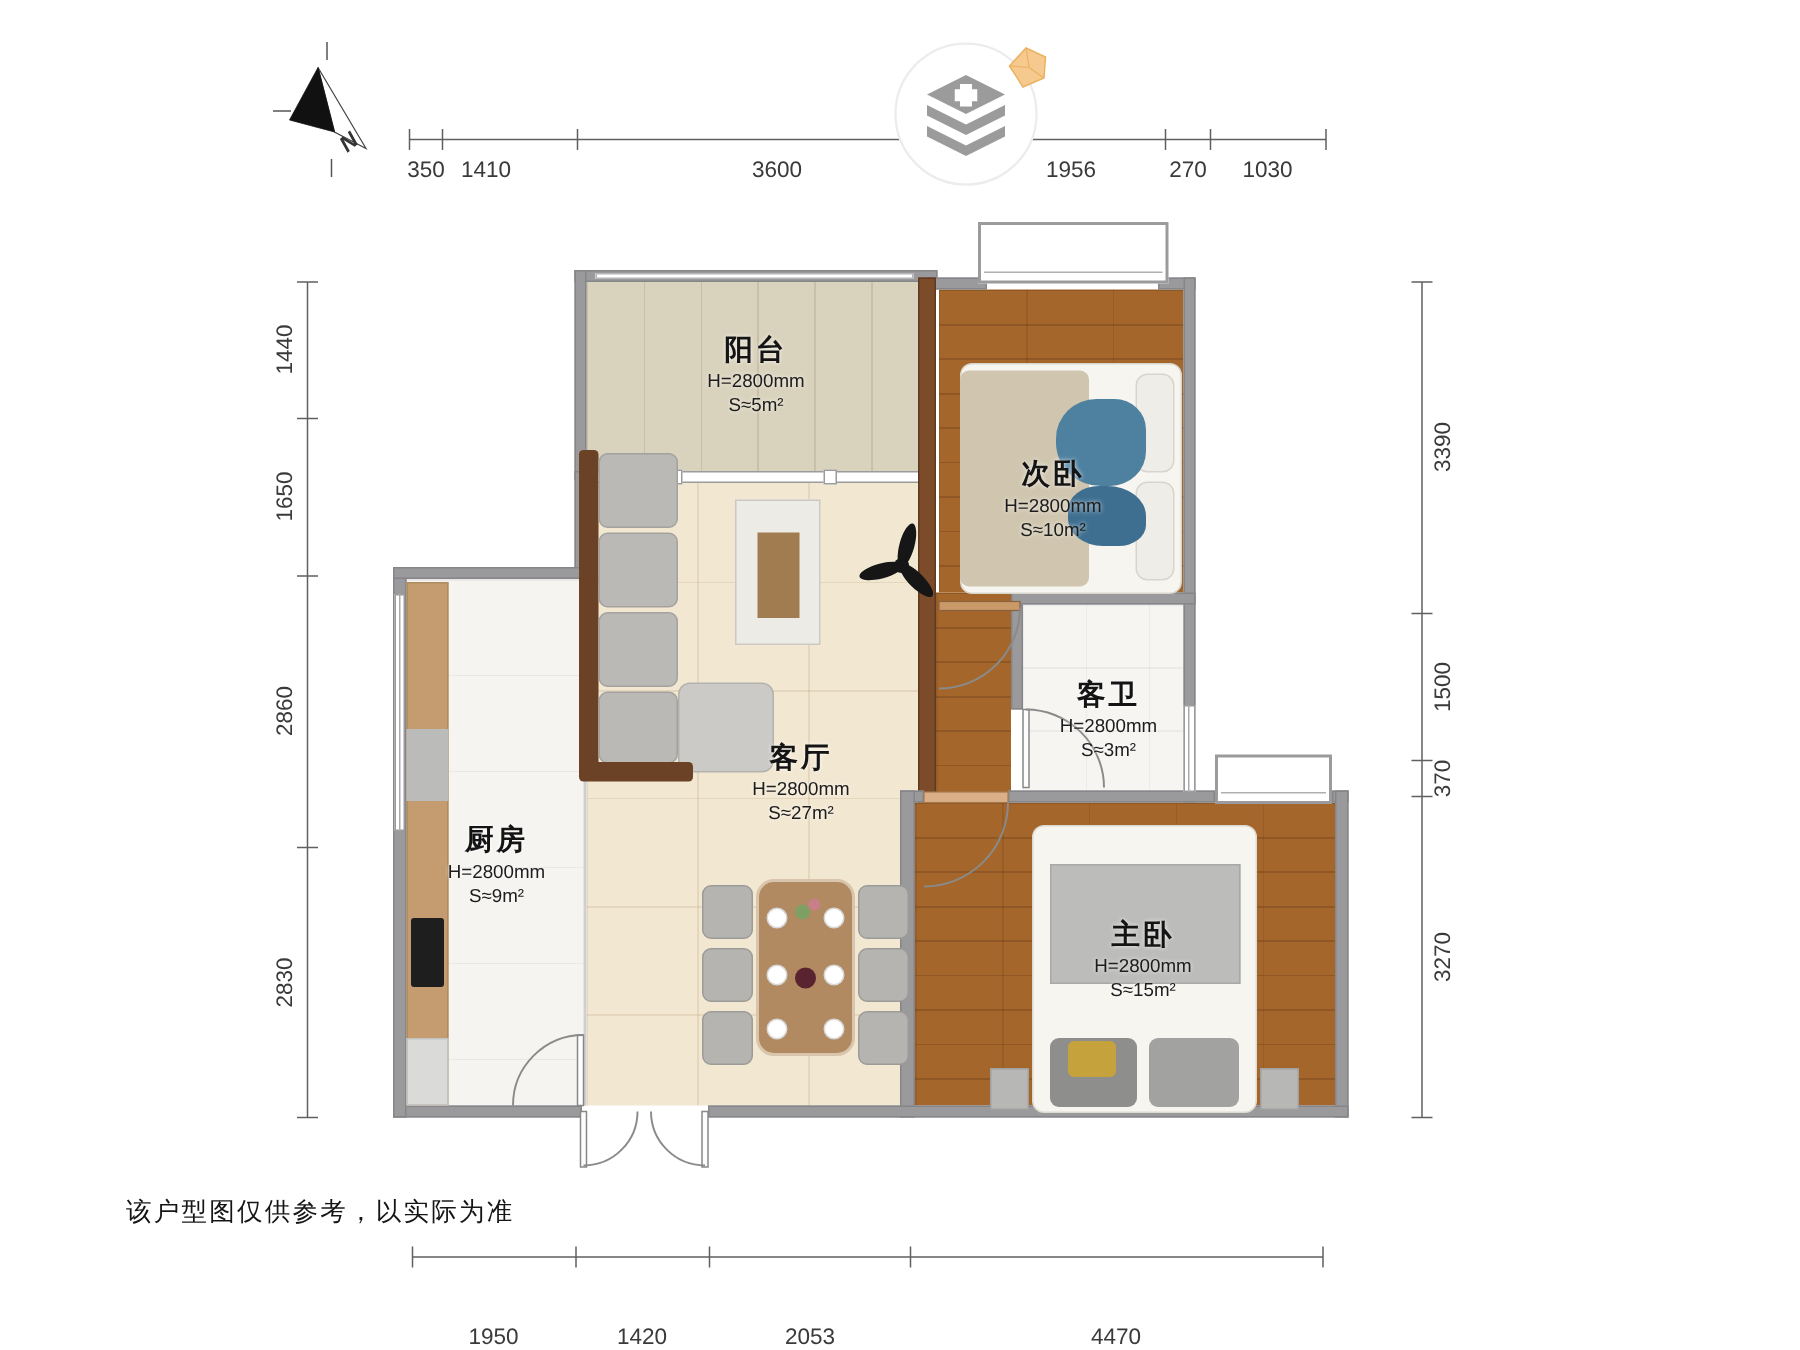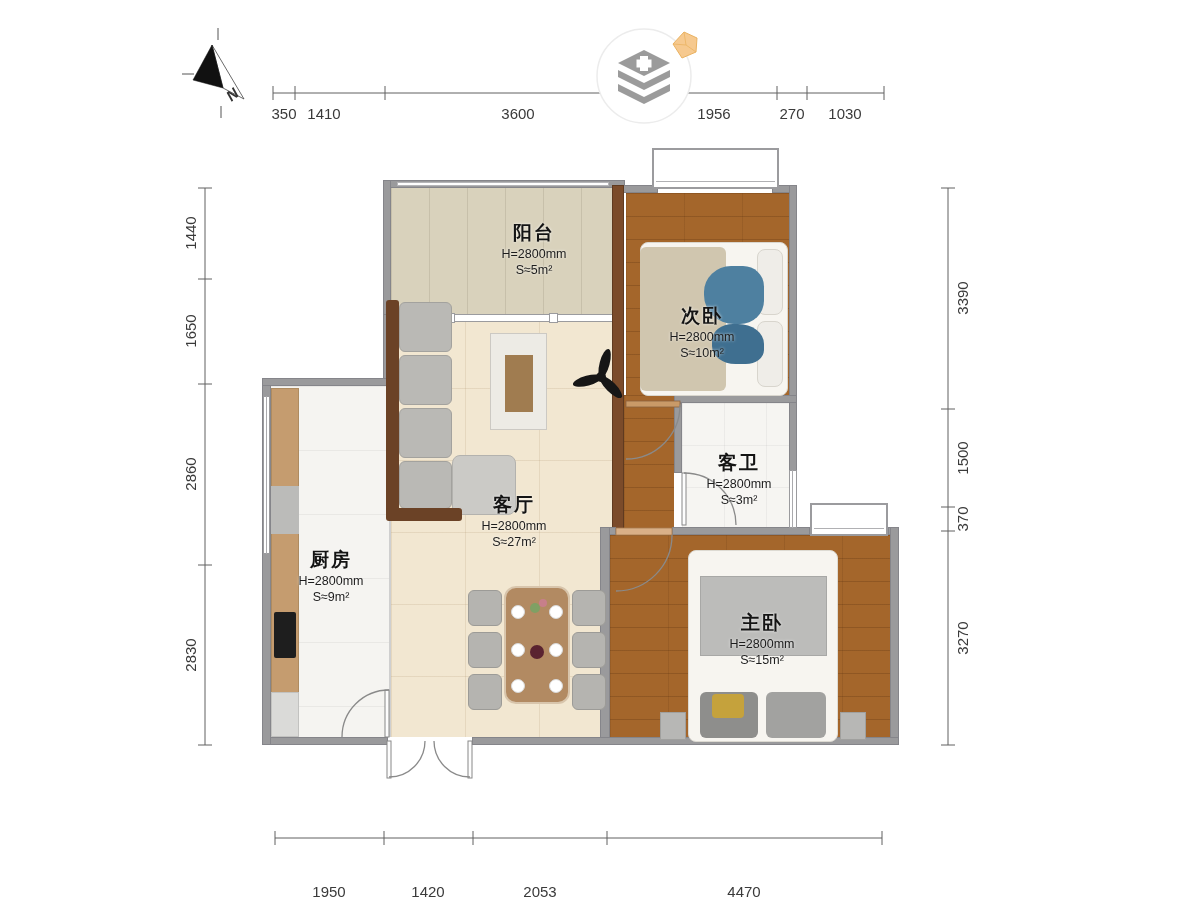--- a/index.html
+++ b/index.html
@@ -172,31 +172,31 @@
       <circle cx="556" cy="650" r="6.5" fill="#ffffff" stroke="#d8d8d8"></circle>
       <circle cx="518" cy="686" r="6.5" fill="#ffffff" stroke="#d8d8d8"></circle>
       <circle cx="556" cy="686" r="6.5" fill="#ffffff" stroke="#d8d8d8"></circle>
       <circle cx="535" cy="608" r="5" fill="#7fa064"></circle>
       <circle cx="543" cy="603" r="4" fill="#c77f8a"></circle>
       <circle cx="537" cy="652" r="7" fill="#5a2330"></circle>
     </g>
   </svg>
 
 
-  <div class="abs room-label" style="left:534px;top:220px">
+  <div class="abs room-label" style="left:504px;top:220px">
     <div class="rn">阳台</div>
     <div class="rs">H=2800mm</div>
     <div class="rs">S≈5m²</div>
   </div>
   <div class="abs room-label" style="left:702px;top:303px">
     <div class="rn">次卧</div>
     <div class="rs">H=2800mm</div>
     <div class="rs">S≈10m²</div>
   </div>
-  <div class="abs room-label" style="left:514px;top:492px">
+  <div class="abs room-label" style="left:534px;top:492px">
     <div class="rn">客厅</div>
     <div class="rs">H=2800mm</div>
     <div class="rs">S≈27m²</div>
   </div>
   <div class="abs room-label" style="left:739px;top:450px">
     <div class="rn">客卫</div>
     <div class="rs">H=2800mm</div>
     <div class="rs">S≈3m²</div>
   </div>
   <div class="abs room-label" style="left:331px;top:547px">
@@ -225,14 +225,15 @@
   <div class="dim v" style="left:962px;top:298px">3390</div>
   <div class="dim v" style="left:962px;top:458px">1500</div>
   <div class="dim v" style="left:962px;top:519px">370</div>
   <div class="dim v" style="left:962px;top:638px">3270</div>
 
   <div class="dim h" style="left:329px;top:848px">1950</div>
   <div class="dim h" style="left:428px;top:848px">1420</div>
   <div class="dim h" style="left:540px;top:848px">2053</div>
   <div class="dim h" style="left:744px;top:848px">4470</div>
 
+  <div class="abs disclaimer" style="left:84px;top:796px">该户型图仅供参考，以实际为准</div>
 
 </div>
 
 </body></html>

